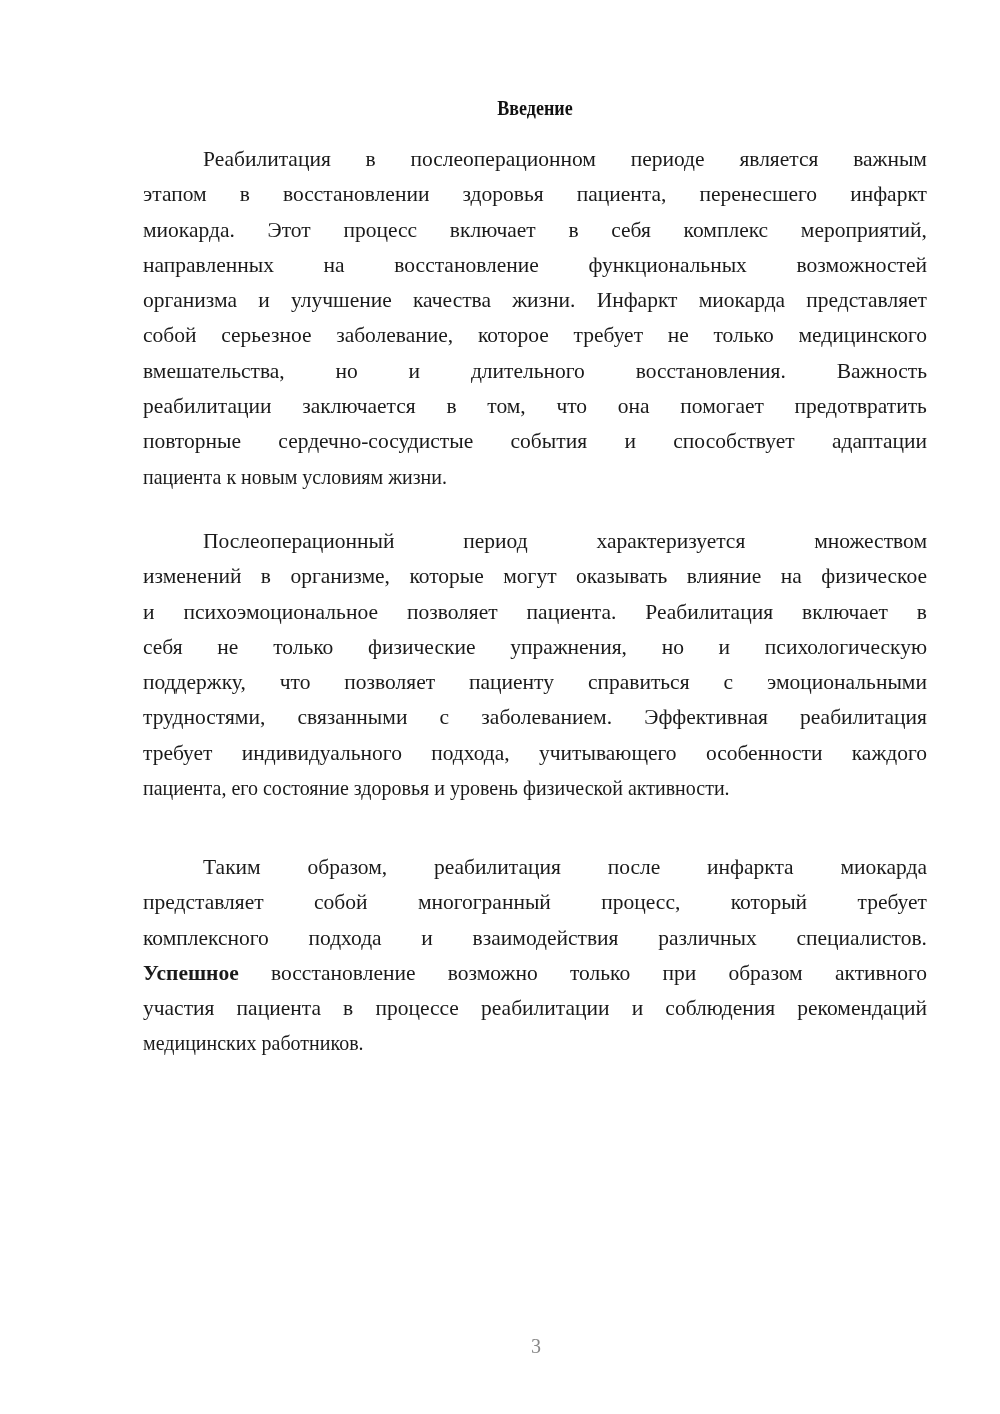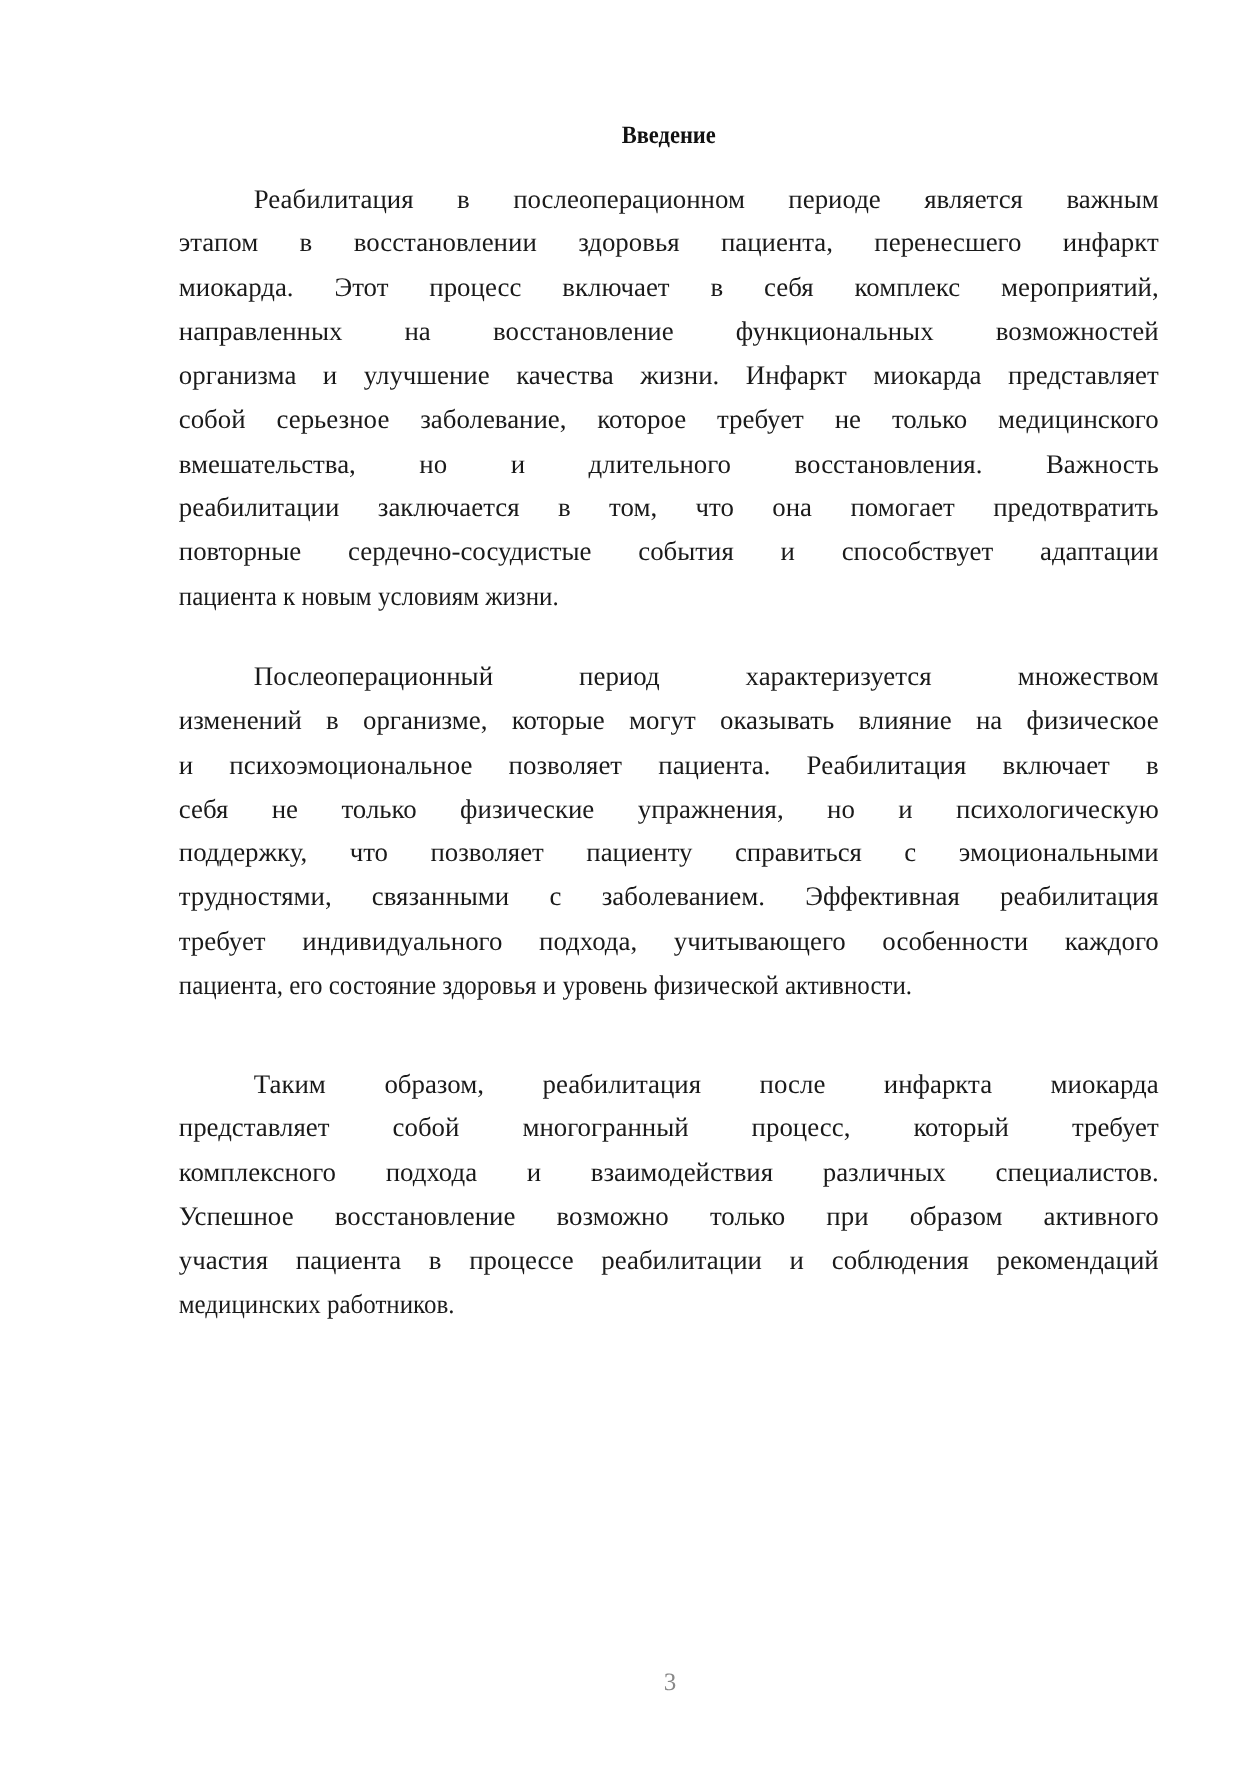--- a/index.html
+++ b/index.html
@@ -200,21 +200,21 @@
       </div>
       <div class="line" style="display: flex; justify-content: space-between;">
         <span style="display: inline-block;">комплексного</span>
         <span style="display: inline-block;">подхода</span>
         <span style="display: inline-block;">и</span>
         <span style="display: inline-block;">взаимодействия</span>
         <span style="display: inline-block;">различных</span>
         <span style="display: inline-block;">специалистов.</span>
       </div>
       <div class="line" style="display: flex; justify-content: space-between;">
-        <span style="display: inline-block;">Успешное</span>
+        <span style="display: inline-block; font-weight: bold;">Успешное</span>
         <span style="display: inline-block;">восстановление</span>
         <span style="display: inline-block;">возможно</span>
         <span style="display: inline-block;">только</span>
         <span style="display: inline-block;">при</span>
         <span style="display: inline-block;">образом</span>
         <span style="display: inline-block;">активного</span>
       </div>
       <div class="line" style="display: flex; justify-content: space-between;">
         <span style="display: inline-block;">участия</span>
         <span style="display: inline-block;">пациента</span>

